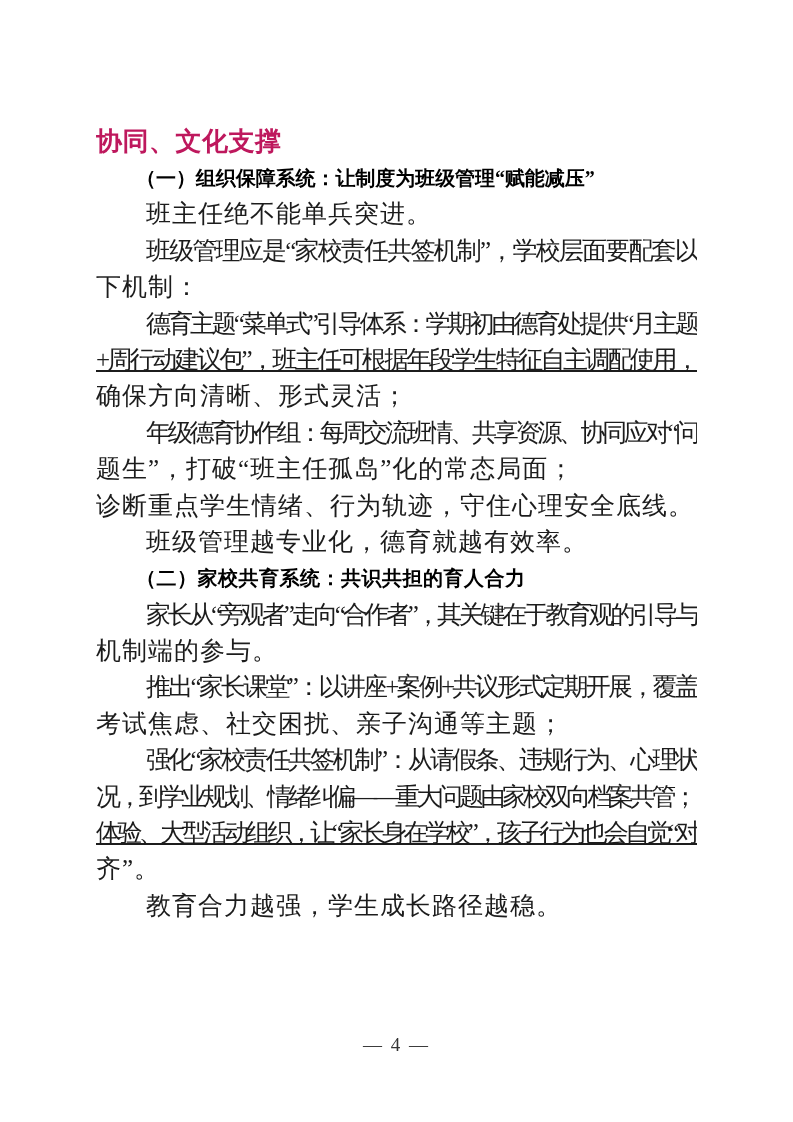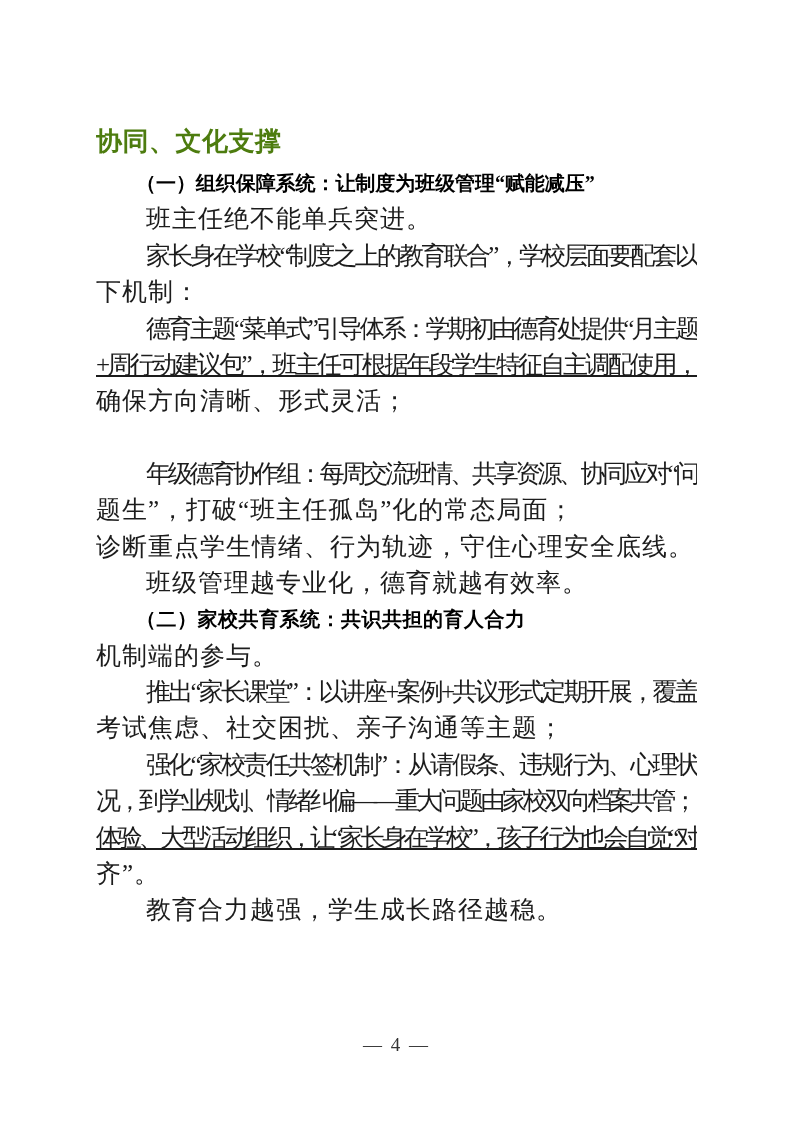--- a/index.html
+++ b/index.html
@@ -19,22 +19,21 @@
     top: 122px;
     width: 601px;
   }
   .doc-title {
     font-family: "Liberation Sans", "DejaVu Sans", sans-serif;
     font-weight: bold;
     font-size: 26px;
     height: 38px;
     line-height: 38px;
     letter-spacing: 0.5px;
-    color: #4d7c0f;
-    margin-bottom: 5px;
+    color: #be185d;
     white-space: nowrap;
   }
   .doc-line {
     height: 36.4px;
     line-height: 36.4px;
     font-size: 25px;
     letter-spacing: 1px;
     white-space: nowrap;
     overflow: hidden;
   }
@@ -64,30 +63,31 @@
 </style>
 </head>
 <body>
 
 <div class="page">
   <div class="content">
     <div class="doc-title">协同、文化支撑</div>
     <div id="lines-container">
         <div class="doc-line h2 indent" style="letter-spacing: -0.0583333px;">（一）组织保障系统：让制度为班级管理“赋能减压”</div>
         <div class="doc-line indent">班主任绝不能单兵突进。</div>
-        <div class="doc-line indent fill" style="letter-spacing: -2.83077px;">家长身在学校“制度之上的教育联合”，学校层面要配套以</div>
+        <div class="doc-line indent fill" style="letter-spacing: -2.83077px;">班级管理应是“家校责任共签机制”，学校层面要配套以</div>
         <div class="doc-line">下机制：</div>
         <div class="doc-line indent fill" style="letter-spacing: -3.13704px;">德育主题“菜单式”引导体系：学期初由德育处提供“月主题</div>
         <div class="doc-line fill" style="letter-spacing: -2.74286px; text-decoration: underline;">+周行动建议包”，班主任可根据年段学生特征自主调配使用，</div>
         <div class="doc-line">确保方向清晰、形式灵活；</div>
-        <div class="doc-line indent fill" style="letter-spacing: -3.36923px; margin-top: 36px;">年级德育协作组：每周交流班情、共享资源、协同应对“问</div>
+        <div class="doc-line indent fill" style="letter-spacing: -3.36923px;">年级德育协作组：每周交流班情、共享资源、协同应对“问</div>
         <div class="doc-line">题生”，打破“班主任孤岛”化的常态局面；</div>
         <div class="doc-line">诊断重点学生情绪、行为轨迹，守住心理安全底线。</div>
         <div class="doc-line indent">班级管理越专业化，德育就越有效率。</div>
         <div class="doc-line h2 indent">（二）家校共育系统：共识共担的育人合力</div>
+        <div class="doc-line indent fill" style="letter-spacing: -3.42143px;">家长从“旁观者”走向“合作者”，其关键在于教育观的引导与</div>
         <div class="doc-line">机制端的参与。</div>
         <div class="doc-line indent fill" style="letter-spacing: -2.84074px;">推出“家长课堂”：以讲座+案例+共议形式定期开展，覆盖</div>
         <div class="doc-line">考试焦虑、社交困扰、亲子沟通等主题；</div>
         <div class="doc-line indent fill" style="letter-spacing: -2.83077px;">强化“家校责任共签机制”：从请假条、违规行为、心理状</div>
         <div class="doc-line" style="letter-spacing: -3.63571px; font-family: Liberation Serif, serif;">况，到学业规划、情绪纠偏——重大问题由家校双向档案共管；</div>
         <div class="doc-line fill" style="letter-spacing: -3.66667px; text-decoration: underline;">体验、大型活动组织，让“家长身在学校”，孩子行为也会自觉“对</div>
         <div class="doc-line">齐”。</div>
         <div class="doc-line indent">教育合力越强，学生成长路径越稳。</div>
       </div>
   </div>

